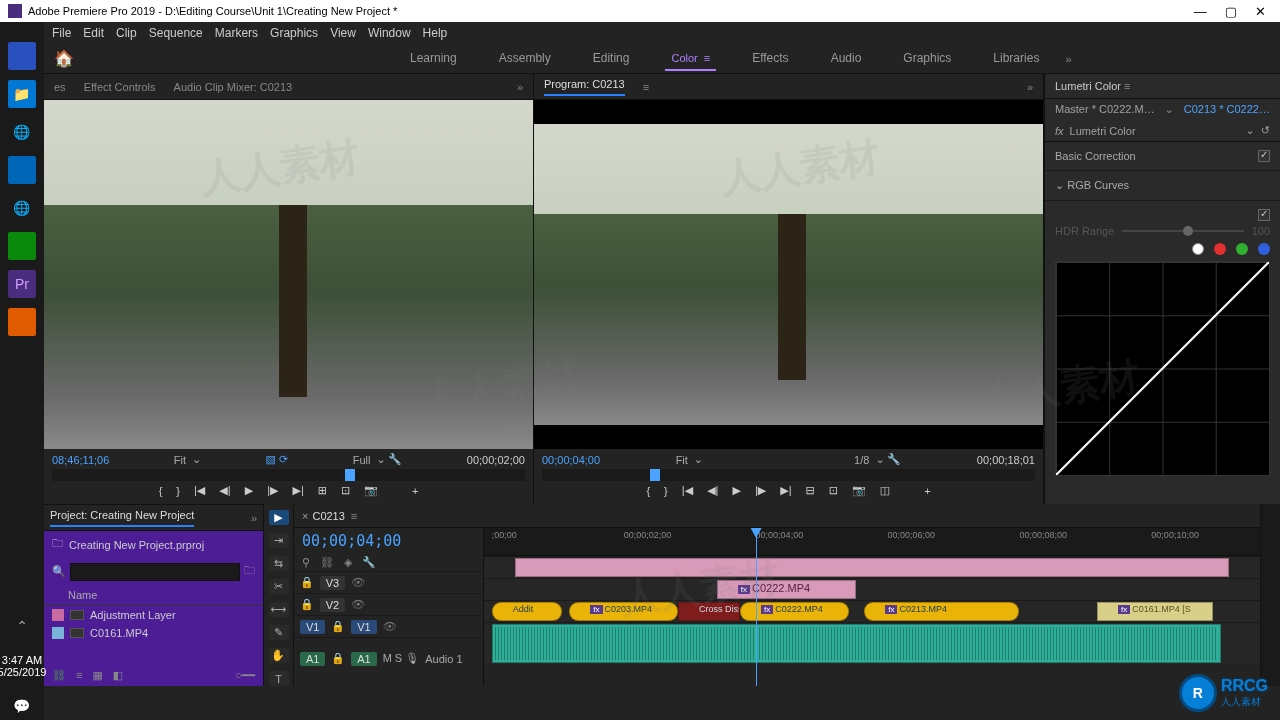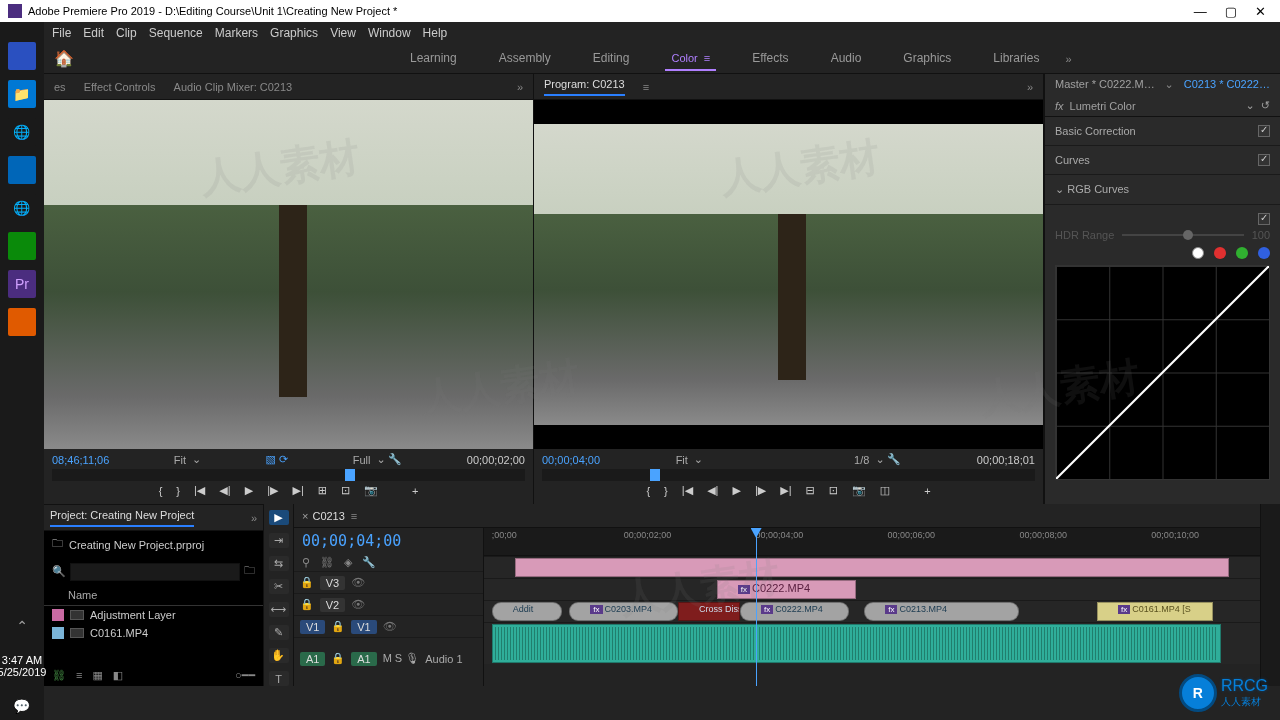--- a/index.html
+++ b/index.html
@@ -52,21 +52,21 @@
 .curves-body { padding:8px 10px;text-align:right; }
 .color-dots { display:flex; gap:10px; justify-content:flex-end; margin-bottom:6px; }
 .dot { width:12px; height:12px; border-radius:50%; }
 .curve-box { width:100%; aspect-ratio:1; background:#000; position:relative; border:1px solid #333; }
 .curve-grid { position:absolute; inset:0; background:linear-gradient(#333 1px,transparent 1px) 0 0/25% 25%,linear-gradient(90deg,#333 1px,transparent 1px) 0 0/25% 25%; }
 .curve-line { position:absolute; inset:0; }
 .hdr-row { display:flex; align-items:center; gap:8px; color:#555; font-size:10px; margin-bottom:6px; }
 .hdr-row .slider-track { flex:1; height:2px; background:#444; position:relative; }
 .hdr-row .knob { position:absolute; left:50%; top:-4px; width:10px; height:10px; border-radius:50%; background:#666; }
 .lower { display:flex; height:182px; }
-.project-panel { width:220px; background:#000000; border-right:1px solid #111; border-top:1px solid #111; display:flex; flex-direction:column;justify-content:space-between; }
+.project-panel { width:220px; background:#4c1d95; border-right:1px solid #111; border-top:1px solid #111; display:flex; flex-direction:column;justify-content:space-between; }
 .proj-row { padding:4px 8px; display:flex; align-items:center; gap:6px; color:#ccc; font-size:11px; }
 .search-row { padding:4px 8px; display:flex; align-items:center; gap:4px; }
 .search-row .search-ic { color:#888; }
 .search-row .search-field { flex:1; height:18px; background:#1a1a1a; border:1px solid #111; }
 .bin-head { padding:4px 24px; color:#aaa; font-size:11px; border-bottom:1px solid #333; }
 .bin-item { padding:3px 8px; display:flex; align-items:center; gap:6px; color:#ccc; }
 .bin-item .swatch { width:12px; height:12px; }
 .bin-item .file-ic { width:14px; height:10px; border:1px solid #555; background:#333; }
 .proj-foot { margin-top:auto; padding:4px 8px; display:flex; gap:10px; color:#888; }
 .tools-col { width:30px; background:#232323; border-right:1px solid #111; display:flex; flex-direction:column; align-items:center; gap:8px; padding-top:6px; }
@@ -85,29 +85,29 @@
 .track-head .lock-ic,.track-head .eye-ic { color:#777; }
 .tl-right { flex:1; position:relative; overflow:hidden; }
 .tl-ruler { height:28px; background:#1a1a1a; position:relative; border-bottom:1px solid #111; }
 .tl-ruler .tick-lbl { position:absolute; top:2px; font-size:9px; color:#888; }
 .playhead { position:absolute; top:0; bottom:0; width:1px; background:#4aa3ff; z-index:5; }
 .playhead::before { content:""; position:absolute; top:0; left:-5px; width:11px; height:10px; background:#4aa3ff; clip-path:polygon(0 0,100% 0,50% 100%); }
 .track-lane { height:22px; position:relative; border-top:1px solid #1a1a1a; background:#262626; }
 .track-lane.audio { height:42px; }
 .clip { position:absolute; top:1px; bottom:1px; border:1px solid rgba(0,0,0,.3); font-size:9px; padding:1px 20px; overflow:hidden; white-space:nowrap; }
 .clip.pink { background:#d89ab8; color:#5a2040; }
-.clip.blue { background:#a3a3a3; color:#1a3a50;border-radius:9px; }
+.clip.blue { background:#eab308; color:#1a3a50;border-radius:9px; }
 .clip.yel { background:#d8d088; color:#5a5220; }
 .clip.trans { background:#7f1d1d; color:#cde; }
 .clip .fx-badge { background:#5a3a8a; color:#fff; padding:0 3px; margin-right:2px; font-size:8px; }
 .clip.audio-wave { background:#2fae9a; }
 .wave { position:absolute; inset:2px; background:repeating-linear-gradient(90deg,#1a6a5a 0 1px,#2fae9a 1px 3px); opacity:.7; }
 .rrcg-logo { position:absolute; right:12px; bottom:8px; z-index:100; display:flex; align-items:center; gap:4px; }
 .rrcg-badge { width:38px; height:38px; border-radius:50%; background:#067fd9; border:3px solid #034a80; display:flex; align-items:center; justify-content:center; color:#fff; font-weight:bold; font-size:14px; }
-.rrcg-txt { color:#067fd9; font-weight:normal; font-size:16px; text-shadow:0 0 3px #034a80; }
+.rrcg-txt { color:#067fd9; font-weight:bold; font-size:16px; text-shadow:0 0 3px #034a80; }
 .watermark { position:absolute; color:rgba(120,120,120,.12); font-size:40px; font-weight:bold; pointer-events:none; z-index:40; transform:rotate(-8deg); }
 </style>
 </head>
 <body>
 
 <div class="win-titlebar">
   <div class="pr-icon"></div>
   <div class="title">Adobe Premiere Pro 2019 - D:\Editing Course\Unit 1\Creating New Project *</div>
   <div class="win-btns">
     <span>—</span>
@@ -240,37 +240,34 @@
         <span>⊟</span>
         <span>⊡</span>
         <span>📷</span>
         <span>◫</span>
         <span style="margin-left:20px">+</span>
       </div>
     </div>
   </div>
 
   <div class="lumetri-panel">
+    <div class="lum-head"><span>Lumetri Color</span> <span style="color:#888">≡</span></div>
     <div class="lum-clip">
       <span>Master * C0222.M…</span>
       <span style="color:#888">⌄</span>
       <span class="cl">C0213 * C0222…</span>
     </div>
     <div class="lum-fx">
       <span style="font-style:italic">fx</span>
       <span style="flex:1">Lumetri Color</span>
       <span>⌄</span>
       <span>↺</span>
     </div>
     <div class="lum-section">
       <span>Basic Correction</span>
-          <span class="lum-check on"></span>
-    </div>
-    <div class="lum-section">
-      <span>Curves</span>
           <span class="lum-check on"></span>
     </div>
     <div class="lum-section">
       <span>⌄ <span>RGB Curves</span></span>
           <span></span>
     </div>
     <div class="curves-body">
       <div style="display:flex;justify-content:flex-end;margin-bottom:4px">
             <span class="lum-check on"></span>
           </div>

